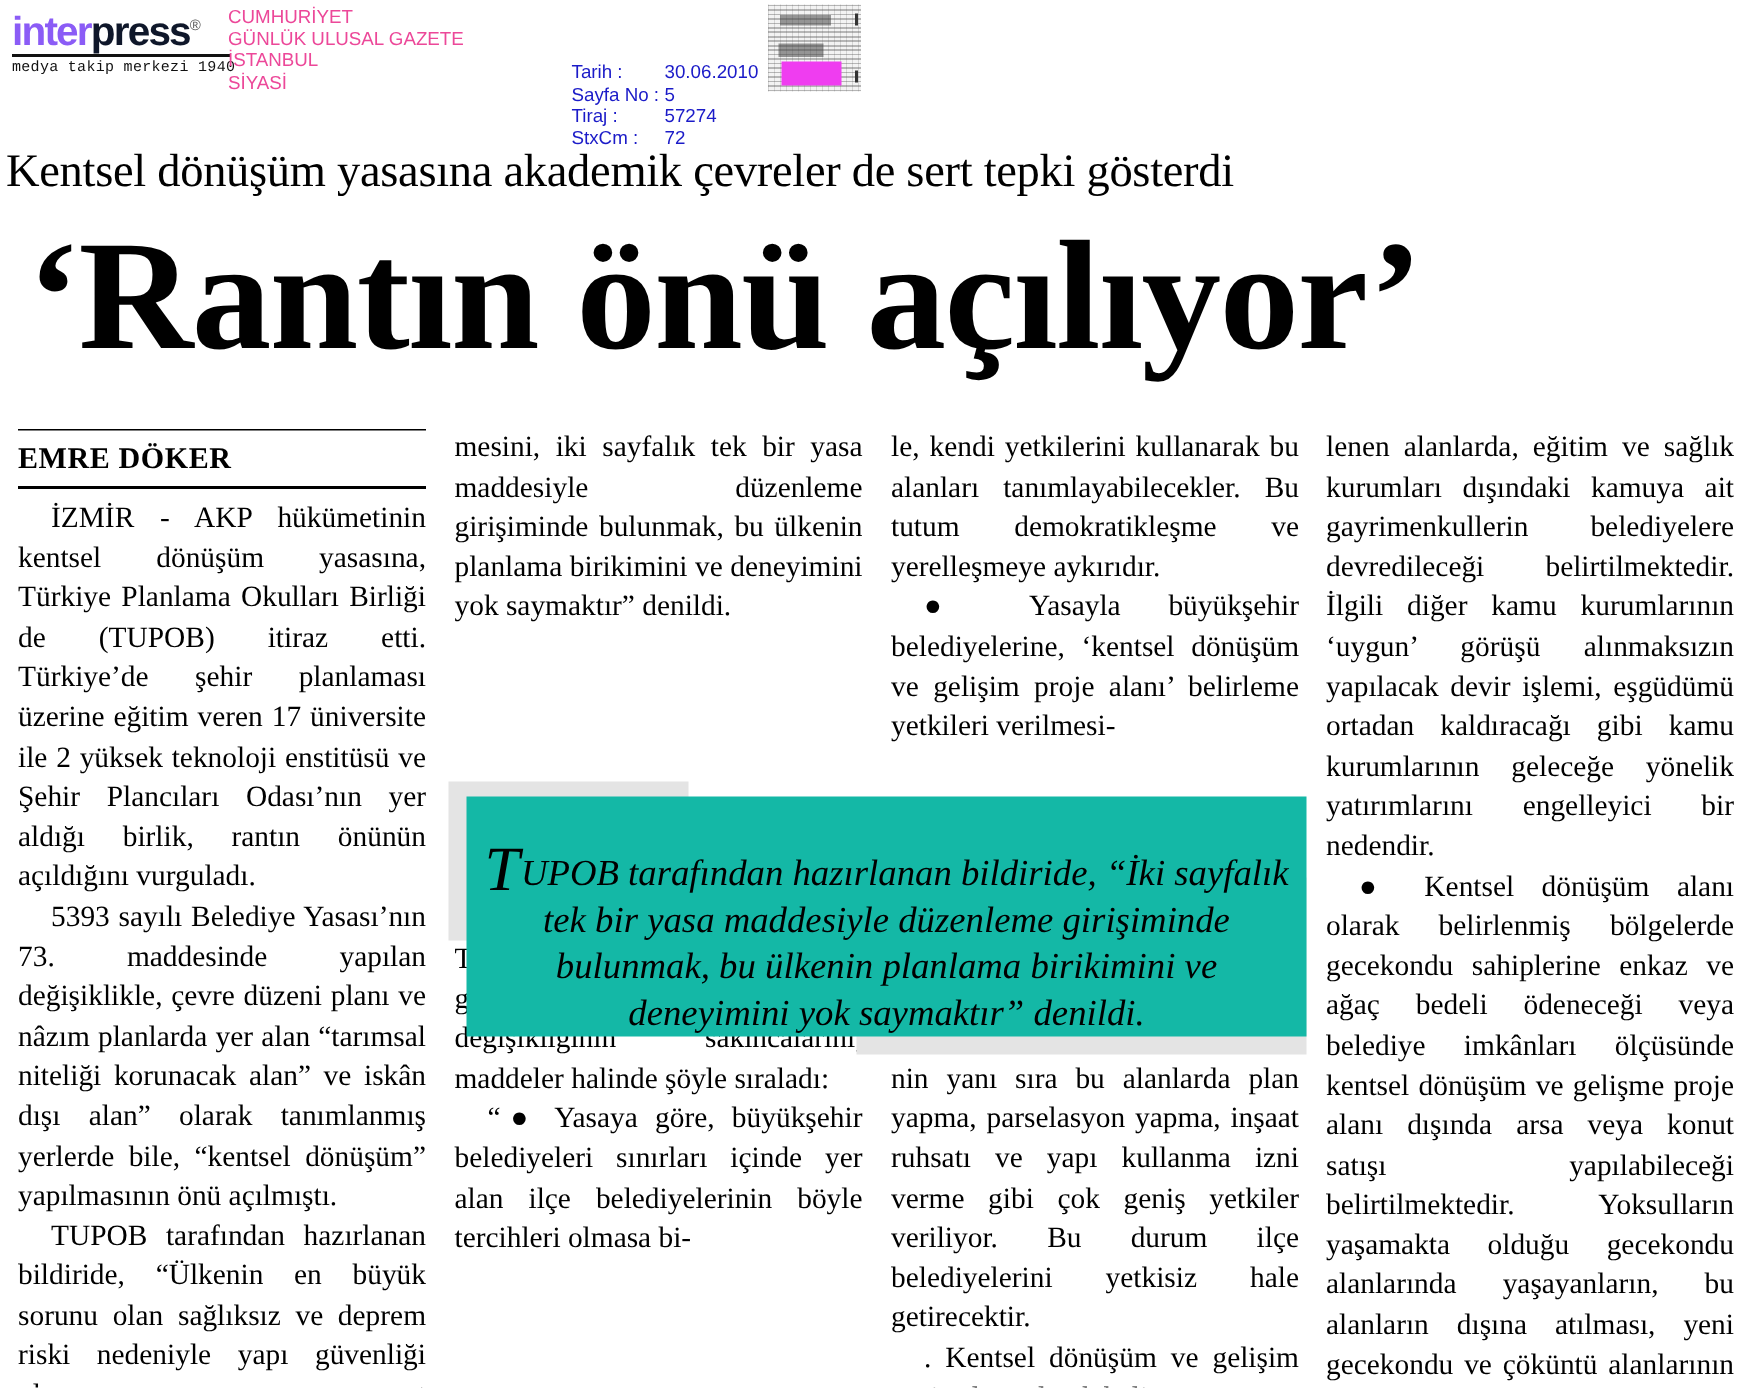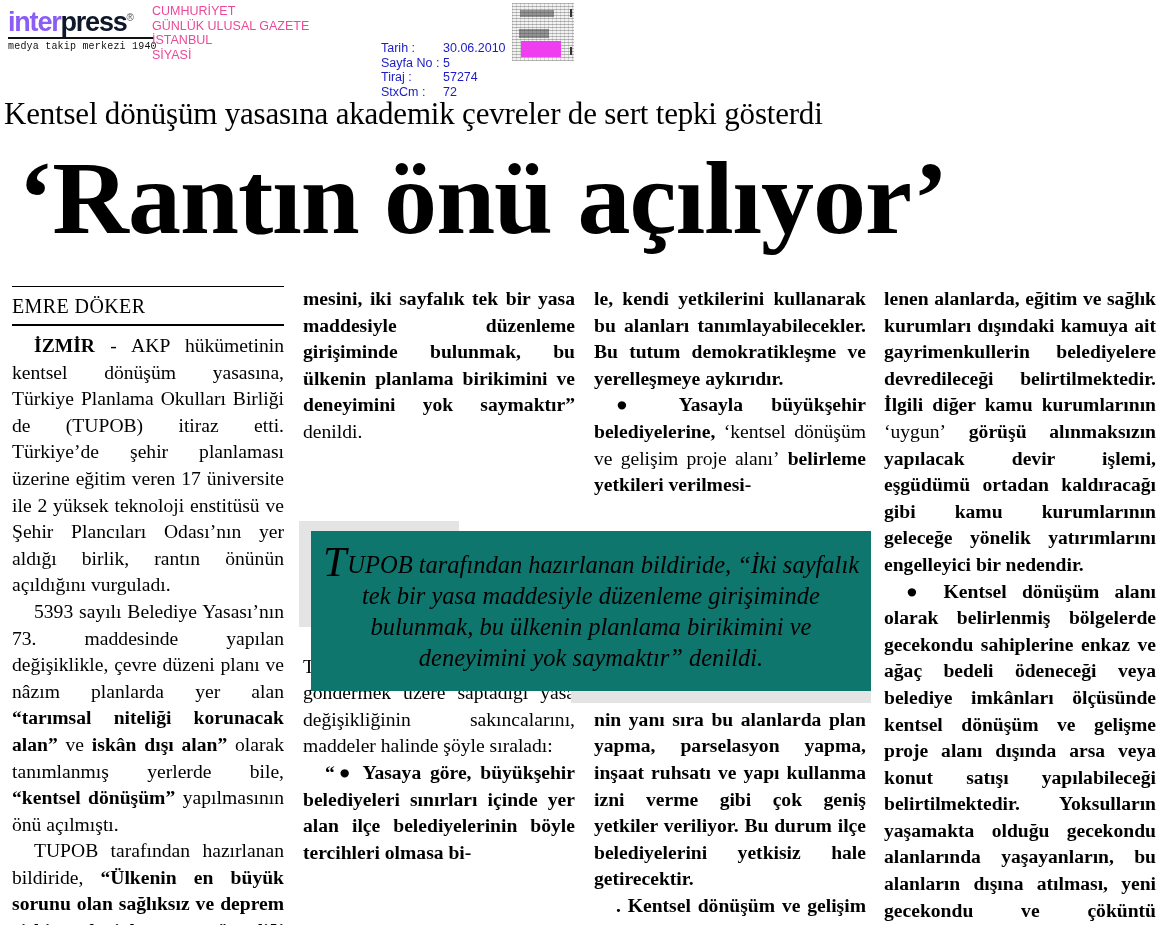--- a/index.html
+++ b/index.html
@@ -161,35 +161,35 @@
   }
   .col p.noind { text-indent: 0; }
 
   .byline-rule-top {
     width: 272px;
     height: 1px;
     background: #000000;
     margin-bottom: 7px;
   }
   .byline {
-    font-weight: normal;
+    font-weight: bold;
     font-size: 20px;
     line-height: 24px;
     letter-spacing: 0.4px;
     text-indent: 0;
     text-align: left;
   }
   .byline-rule-bot {
     width: 272px;
     height: 2px;
     background: #000000;
     margin: 6px 0 7px 0;
   }
 
-  b, strong { font-weight: bold; }
+  b, strong { font-weight: normal; }
 
   
   .pullquote-wrap {
     position: absolute;
     left: 299px;
     top: 513px;
     width: 580px;
     height: 196px;
   }
   .pq-shadow-tl {
@@ -202,23 +202,23 @@
     position: absolute;
     left: 272px; top: 72px;
     width: 300px; height: 118px;
     background: #e4e4e4;
   }
   .pq-box {
     position: absolute;
     left: 12px; top: 18px;
     width: 560px;
     height: 160px;
-    background: #0f766e;
+    background: #14b8a6;
     display: flex;
-    align-items: center;
+    align-items: flex-end;
     justify-content: center;
   }
   .pq-text {
     font-family: "Liberation Serif", serif;
     font-style: italic;
     font-size: 24.5px;
     line-height: 31px;
     text-align: center;
     padding: 0 4px;
   }

